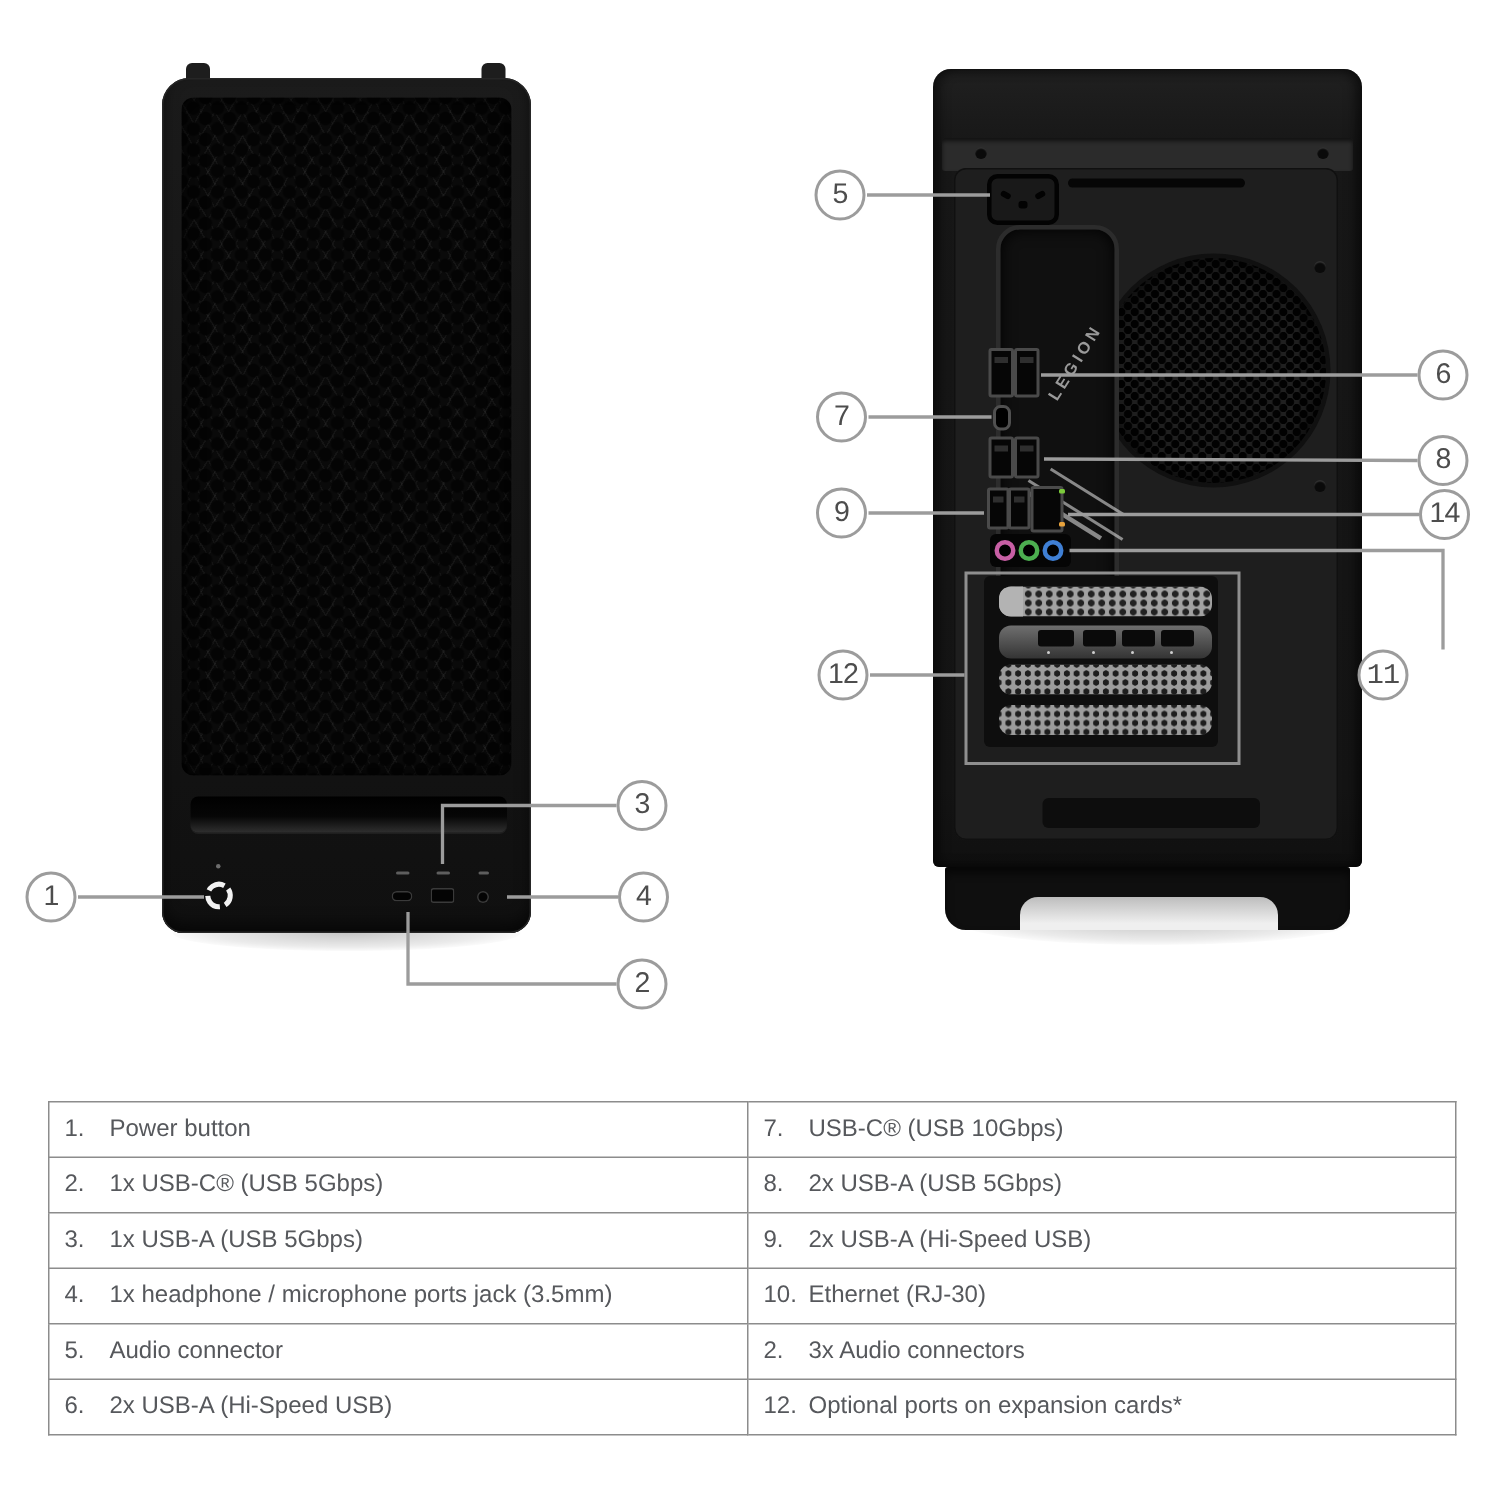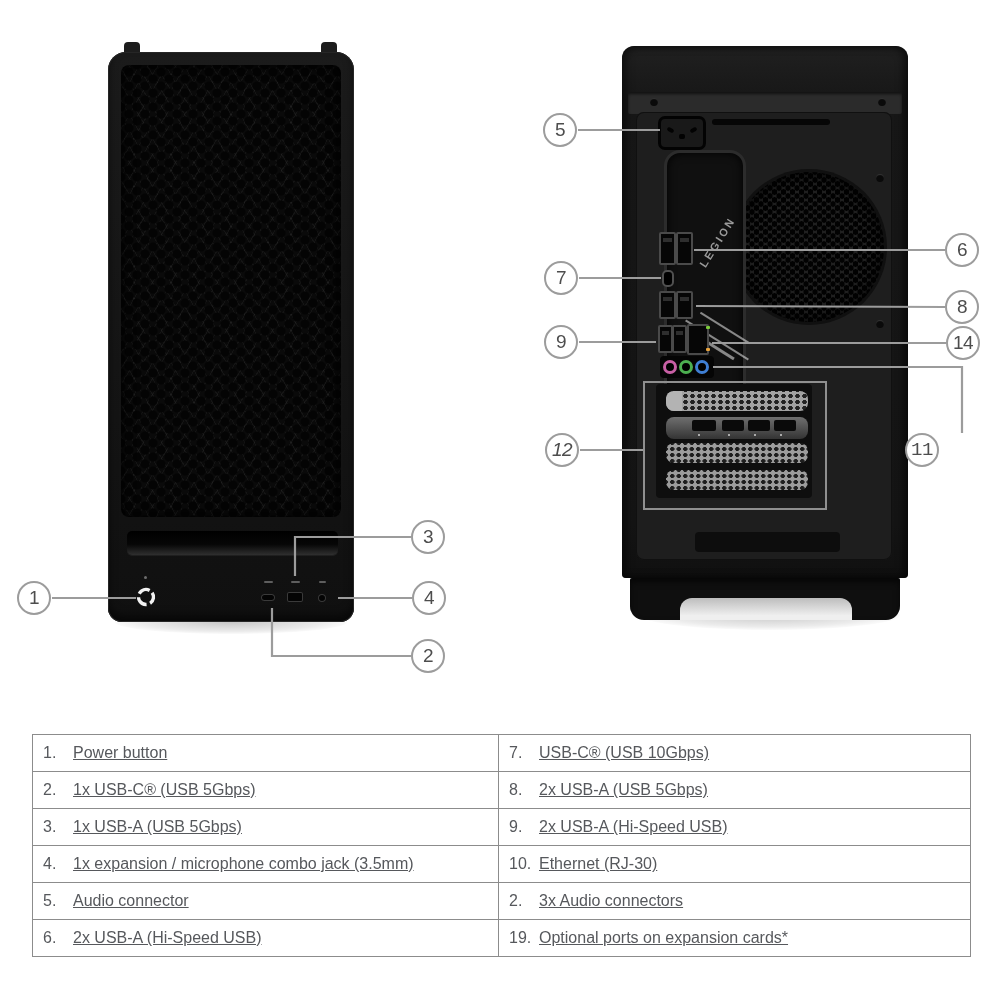--- a/index.html
+++ b/index.html
@@ -91,21 +91,21 @@
   .callout{position:absolute;width:30px;height:30px;border:2.5px solid #9c9c9c;border-radius:50%;
            background:#ffffff;display:flex;align-items:center;justify-content:center;
            font-size:19px;color:#4d4d4d;letter-spacing:-0.5px;transform:translate(-50%,-50%);}
 
   
   .ports-table{position:absolute;left:32px;top:734px;width:938px;height:216px;border-collapse:collapse;
                table-layout:fixed;}
   .ports-table td{border:1px solid #8c8c8c;height:36px;padding:0;vertical-align:middle;}
   .cellwrap{display:flex;align-items:center;font-size:16px;color:#56585c;}
   .cellwrap .num{display:inline-block;width:30px;text-align:left;padding-left:10px;flex:0 0 auto;}
-  .cellwrap .txt{flex:1;text-decoration:underline;}
+  .cellwrap .txt{flex:1;}
 </style>
 </head>
 <body>
 
 <div class="canvas">
 
   <div class="shadow" style="left:115px;top:610px;width:232px;height:24px;"></div>
   <div class="abs" style="left:0;top:0;">
     <div class="ft-tab" style="left:124px;top:42px;"></div>
     <div class="ft-tab" style="left:321px;top:42px;"></div>
@@ -249,21 +249,21 @@
       </div>
       <div class="callout" style="left: 561px; top: 342px;">
         <span>9</span>
       </div>
       <div class="callout" style="left: 963px; top: 343px;">
         <span>14</span>
       </div>
       <div class="callout" style="left: 922px; top: 450px; font-family: Liberation Mono, monospace;">
         <span>11</span>
       </div>
-      <div class="callout" style="left: 562px; top: 450px; font-style: italic;">
+      <div class="callout" style="left: 562px; top: 450px;">
         <span>12</span>
       </div>
     </div>
 
   <table class="ports-table" id="ports-table">
     <colgroup>
         <col style="width:466px">
         <col style="width:472px">
       </colgroup>
     <tbody id="ports-tbody">
@@ -306,21 +306,21 @@
             <div class="cellwrap">
               <span class="num">9.</span>
               <span class="txt">2x USB-A (Hi-Speed USB)</span>
             </div>
           </td>
         </tr>
         <tr>
           <td>
             <div class="cellwrap">
               <span class="num">4.</span>
-              <span class="txt">1x expansion / microphone combo jack (3.5mm)</span>
+              <span class="txt">1x headphone / microphone ports jack (3.5mm)</span>
             </div>
           </td>
           <td>
             <div class="cellwrap">
               <span class="num">10.</span>
               <span class="txt">Ethernet (RJ-30)</span>
             </div>
           </td>
         </tr>
         <tr>
@@ -339,21 +339,21 @@
         </tr>
         <tr>
           <td>
             <div class="cellwrap">
               <span class="num">6.</span>
               <span class="txt">2x USB-A (Hi-Speed USB)</span>
             </div>
           </td>
           <td>
             <div class="cellwrap">
-              <span class="num">19.</span>
+              <span class="num">12.</span>
               <span class="txt">Optional ports on expansion cards*</span>
             </div>
           </td>
         </tr>
       </tbody>
   </table>
 
 </div>
 
 </body></html>

